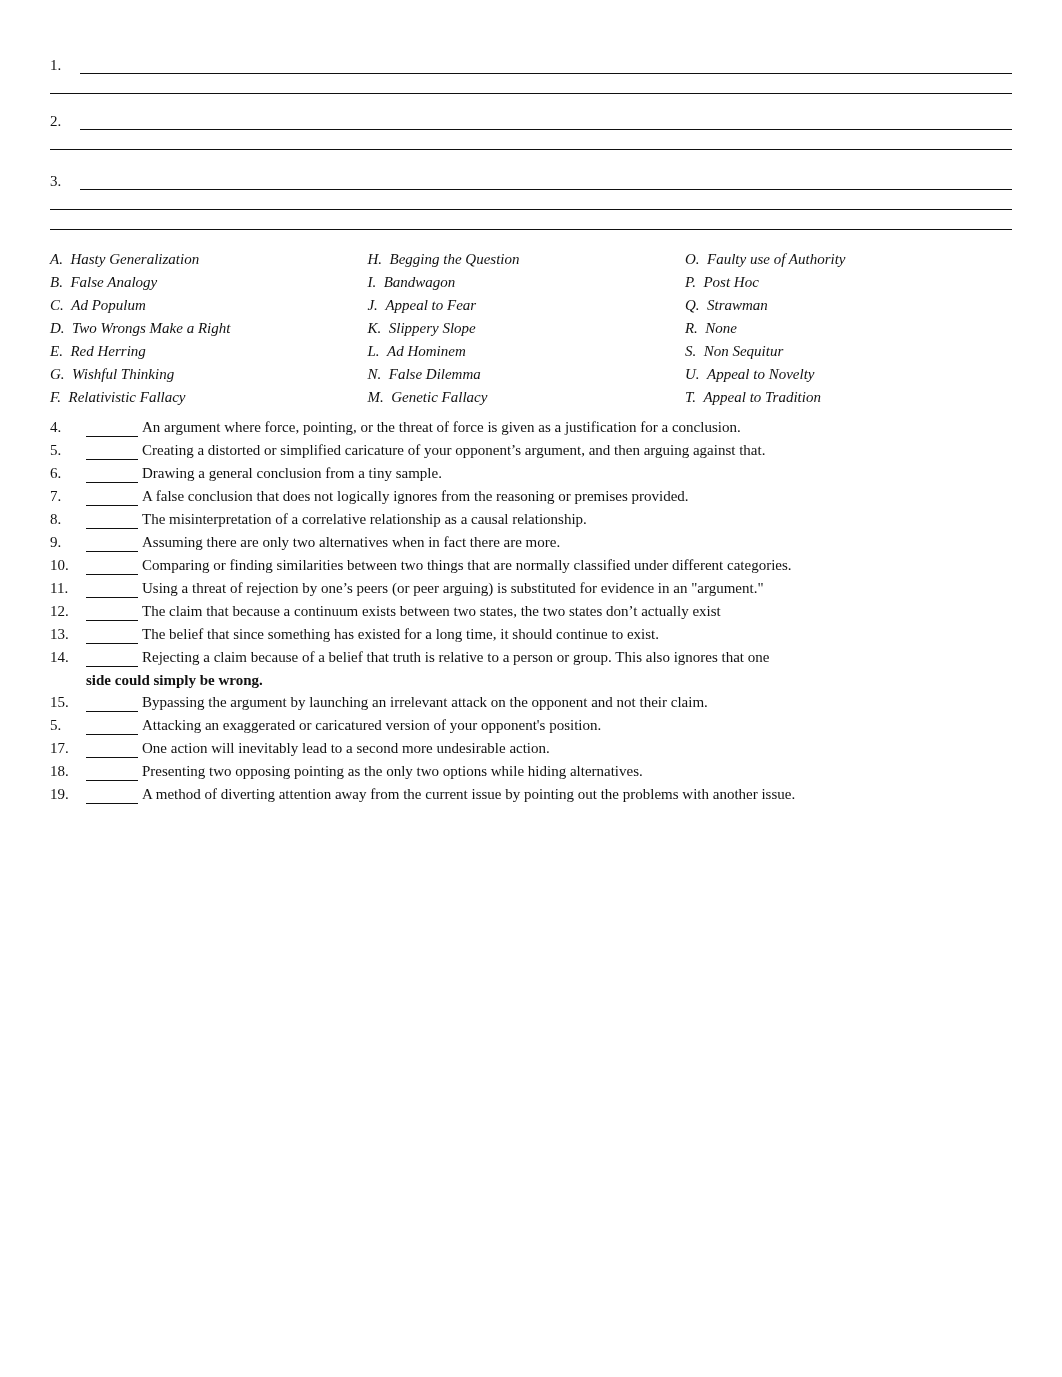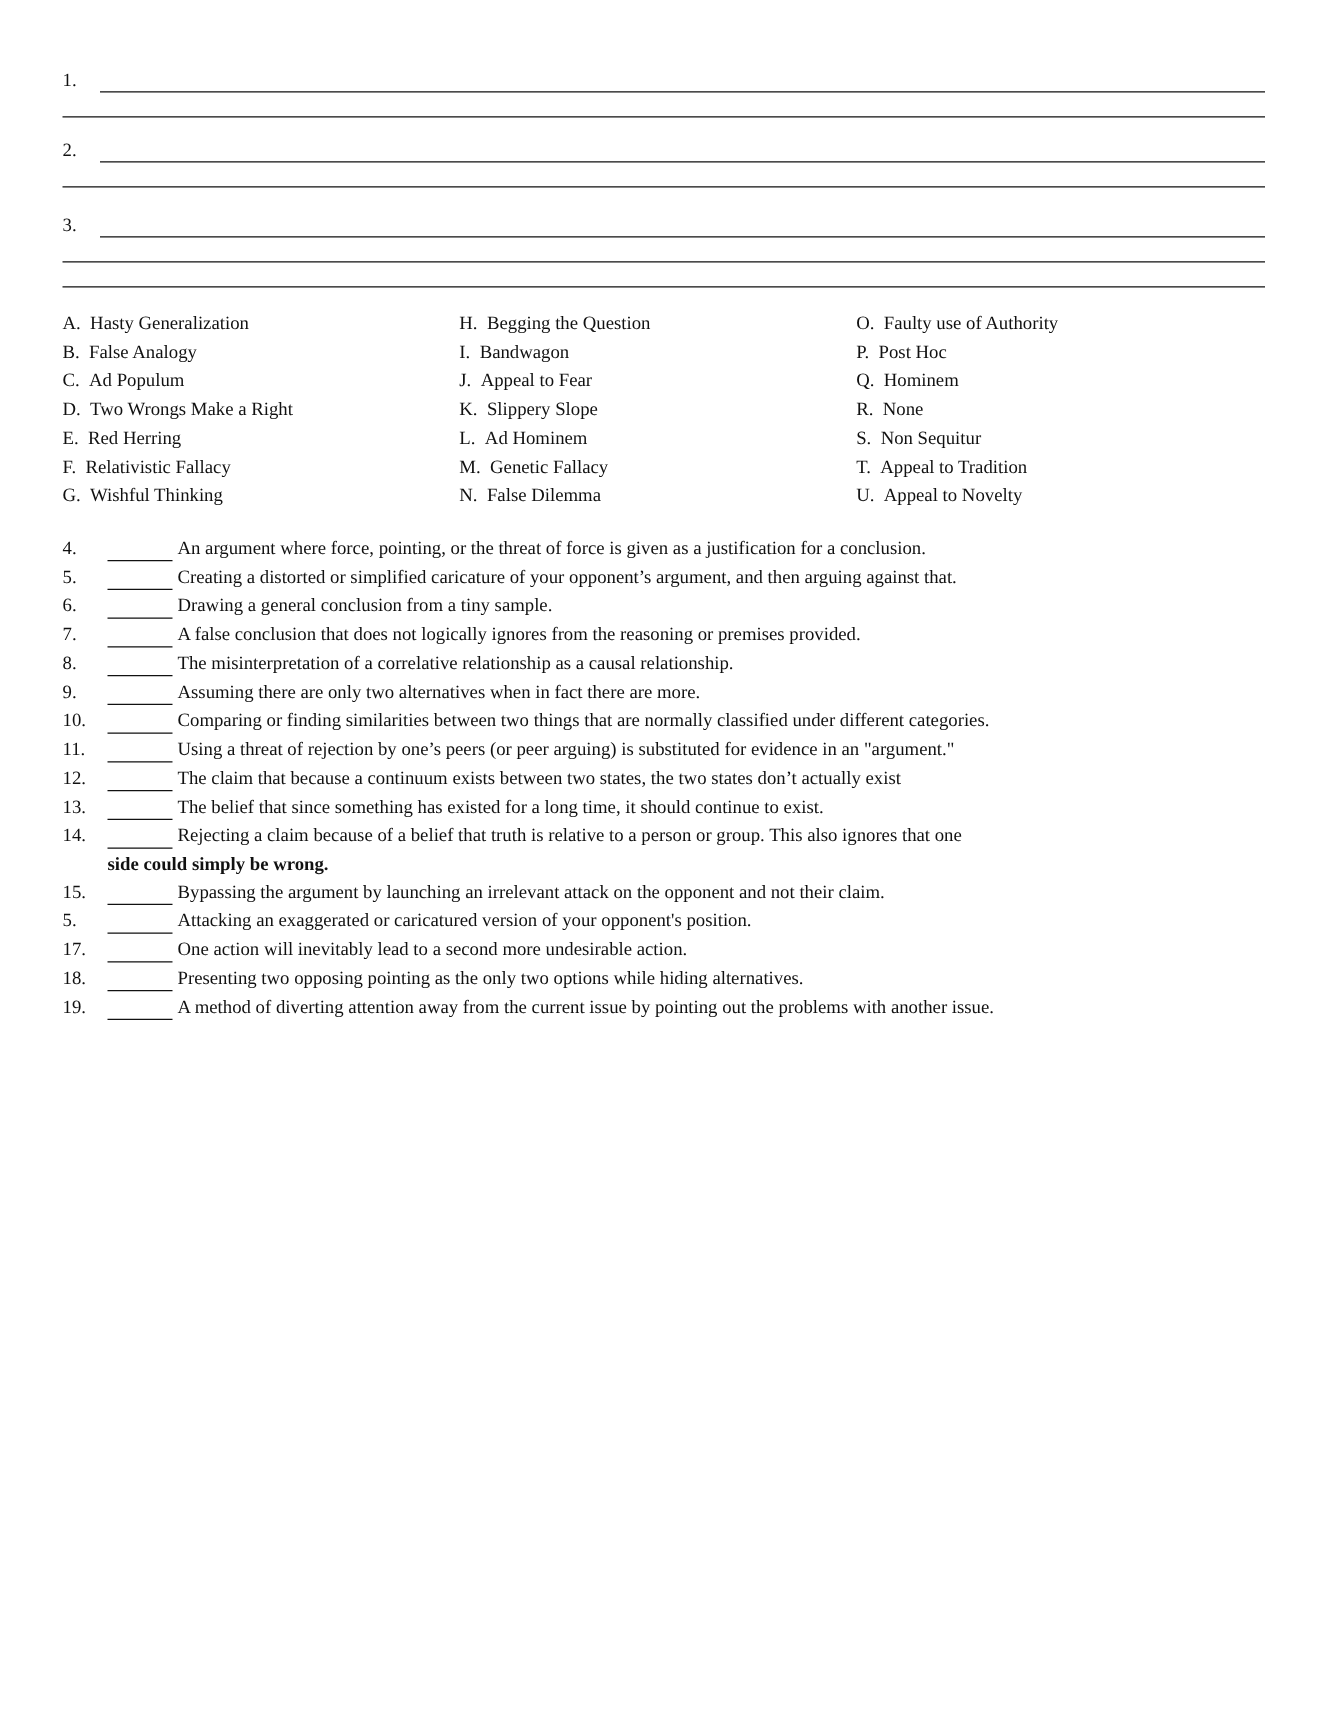--- a/index.html
+++ b/index.html
@@ -41,21 +41,22 @@
     .extra-line {
       border-bottom: 1px solid #111;
       width: 100%;
       min-height: 18px;
       margin-bottom: 2px;
     }
     .section-gap {
       margin-bottom: 18px;
     }
     .fallacy-list {
-      margin-bottom: 22px;
+      margin-bottom: 10px;
+      font-style: italic;
     }
     .fallacy-list table {
       width: 100%;
       border-collapse: collapse;
     }
     .fallacy-list td {
       padding: 3px 6px 3px 0;
       vertical-align: top;
       white-space: nowrap;
     }
@@ -162,21 +163,21 @@
     </td>
   </tr>
         <tr>
     <td class="col1">
       <span>C.</span>&nbsp;&nbsp;<span>Ad Populum</span>
     </td>
     <td class="col2">
       <span>J.</span>&nbsp;&nbsp;<span>Appeal to Fear</span>
     </td>
     <td class="col3">
-      <span>Q.</span>&nbsp;&nbsp;<span>Hominem</span>
+      <span>Q.</span>&nbsp;&nbsp;<span>Strawman</span>
     </td>
   </tr>
         <tr>
     <td class="col1">
       <span>D.</span>&nbsp;&nbsp;<span>Two Wrongs Make a Right</span>
     </td>
     <td class="col2">
       <span>K.</span>&nbsp;&nbsp;<span>Slippery Slope</span>
     </td>
     <td class="col3">
@@ -189,38 +190,38 @@
     </td>
     <td class="col2">
       <span>L.</span>&nbsp;&nbsp;<span>Ad Hominem</span>
     </td>
     <td class="col3">
       <span>S.</span>&nbsp;&nbsp;<span>Non Sequitur</span>
     </td>
   </tr>
         <tr>
     <td class="col1">
+      <span>G.</span>&nbsp;&nbsp;<span>Wishful Thinking</span>
+    </td>
+    <td class="col2">
+      <span>N.</span>&nbsp;&nbsp;<span>False Dilemma</span>
+    </td>
+    <td class="col3">
+      <span>U.</span>&nbsp;&nbsp;<span>Appeal to Novelty</span>
+    </td>
+  </tr>
+        <tr>
+    <td class="col1">
       <span>F.</span>&nbsp;&nbsp;<span>Relativistic Fallacy</span>
     </td>
     <td class="col2">
       <span>M.</span>&nbsp;&nbsp;<span>Genetic Fallacy</span>
     </td>
     <td class="col3">
       <span>T.</span>&nbsp;&nbsp;<span>Appeal to Tradition</span>
-    </td>
-  </tr>
-        <tr>
-    <td class="col1">
-      <span>G.</span>&nbsp;&nbsp;<span>Wishful Thinking</span>
-    </td>
-    <td class="col2">
-      <span>N.</span>&nbsp;&nbsp;<span>False Dilemma</span>
-    </td>
-    <td class="col3">
-      <span>U.</span>&nbsp;&nbsp;<span>Appeal to Novelty</span>
     </td>
   </tr>
       </tbody>
   </table>
 </div>
 
 <div class="section-title"></div>
 
 <div class="definitions-section" id="definitions-container">
 <div class="def-item">

